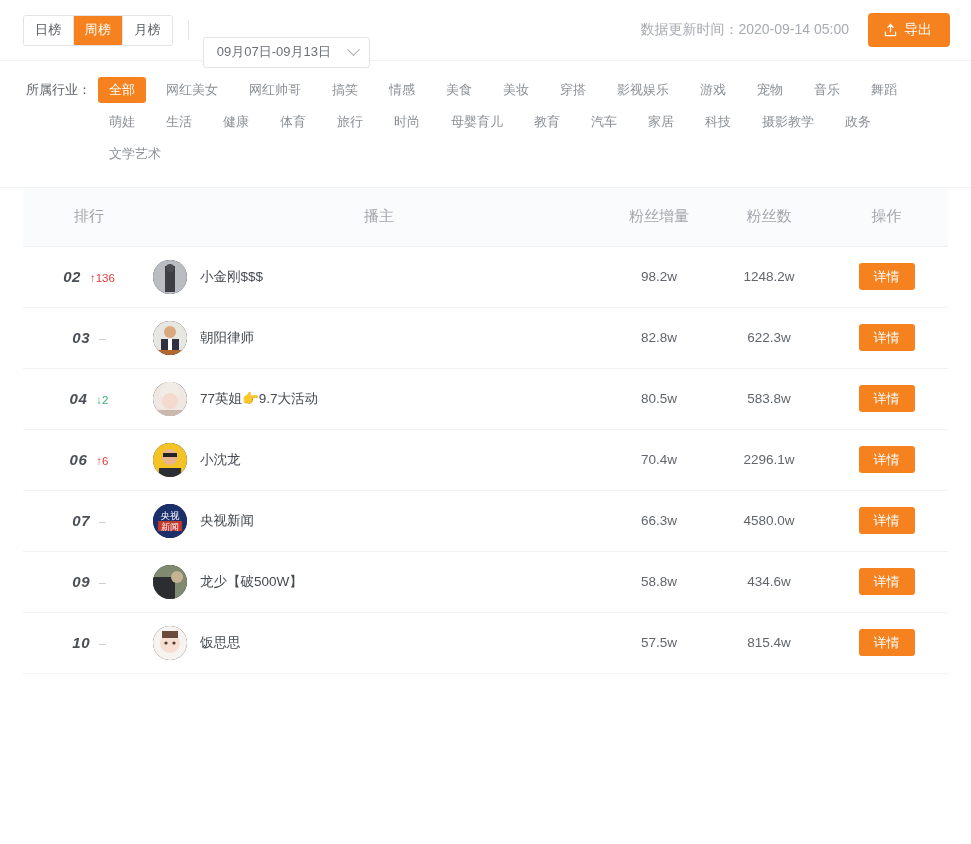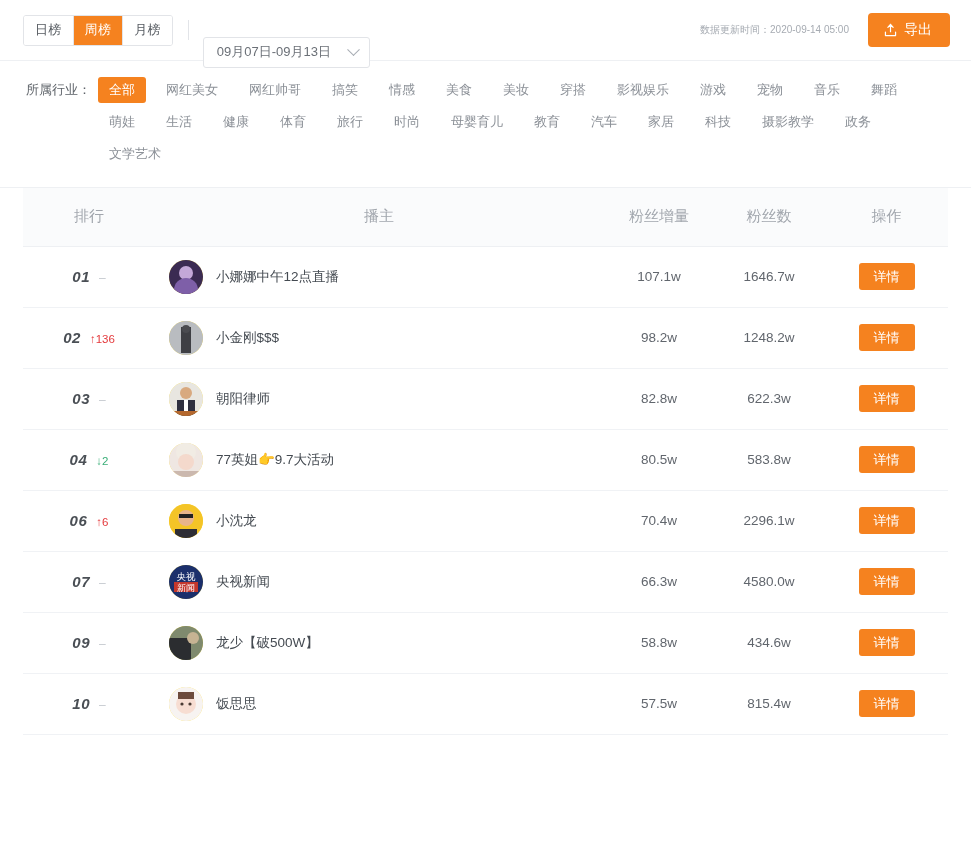--- a/index.html
+++ b/index.html
@@ -69,21 +69,21 @@
   }
   .chev {
     width: 9px; height: 9px;
     border-right: 1.4px solid #a8adb4;
     border-bottom: 1.4px solid #a8adb4;
     transform: rotate(45deg) translate(-2px, -2px);
     margin-left: 14px;
   }
   .topbar-spacer { flex: 1; }
   .update-time {
-    font-size: 10px;
+    font-size: 14px;
     color: #a6abb2;
     margin-right: 19px;
     white-space: nowrap;
   }
   .export-btn {
     height: 34px;
     padding: 0 18px 0 15px;
     background: #f5821f;
     border-radius: 4px;
     display: flex;
@@ -185,22 +185,21 @@
     text-align: left;
     padding-left: 22px;
   }
   .host-inner { display: flex; align-items: center; gap: 13px; }
   .avatar {
     width: 34px; height: 34px;
     border-radius: 50%;
     flex: none;
     overflow: hidden;
     position: relative;
-    background: #fde047;
-    margin-left: 16px;
+    background: #0f172a;
   }
   .host-name {
     font-size: 13.5px;
     color: #444a51;
     white-space: nowrap;
     overflow: hidden;
     text-overflow: ellipsis;
   }
   .detail-btn {
     display: inline-flex;
@@ -295,36 +294,20 @@
       <tr>
         <th class="c-rank">排行</th>
         <th class="c-host">播主</th>
         <th class="c-inc">粉丝增量</th>
         <th class="c-fans">粉丝数</th>
         <th class="c-op">操作</th>
       </tr>
     </thead>
     <tbody id="tbody">
         <tr>
-          <td class="cell-rank"><span class="rank-num">01</span><span class="rank-delta flat">–</span></td>
-          <td class="cell-host">
-            <div class="host-inner">
-              <span class="avatar"><svg width="34" height="34" viewBox="0 0 34 34">
-                  <rect x="0" y="0" width="34" height="34" fill="#3b2b52"></rect>
-                  <circle cx="17" cy="13" r="7" fill="#c4a8d8"></circle>
-                  <circle cx="17" cy="30" r="12" fill="#7e5fa8"></circle>
-                </svg></span>
-              <span class="host-name">小娜娜中午12点直播</span>
-            </div>
-          </td>
-          <td class="num">107.1w</td>
-          <td class="num">1646.7w</td>
-          <td><button class="detail-btn">详情</button></td>
-        </tr>
-        <tr>
           <td class="cell-rank"><span class="rank-num">02</span><span class="rank-delta up">↑136</span></td>
           <td class="cell-host">
             <div class="host-inner">
               <span class="avatar"><svg width="34" height="34" viewBox="0 0 34 34">
                   <rect x="0" y="0" width="34" height="34" fill="#b9bcc0"></rect>
                   <rect x="12" y="6" width="10" height="26" fill="#3e3f44"></rect>
                   <circle cx="17" cy="8" r="4" fill="#4a4b50"></circle>
                 </svg></span>
               <span class="host-name">小金刚$$$</span>
             </div>

